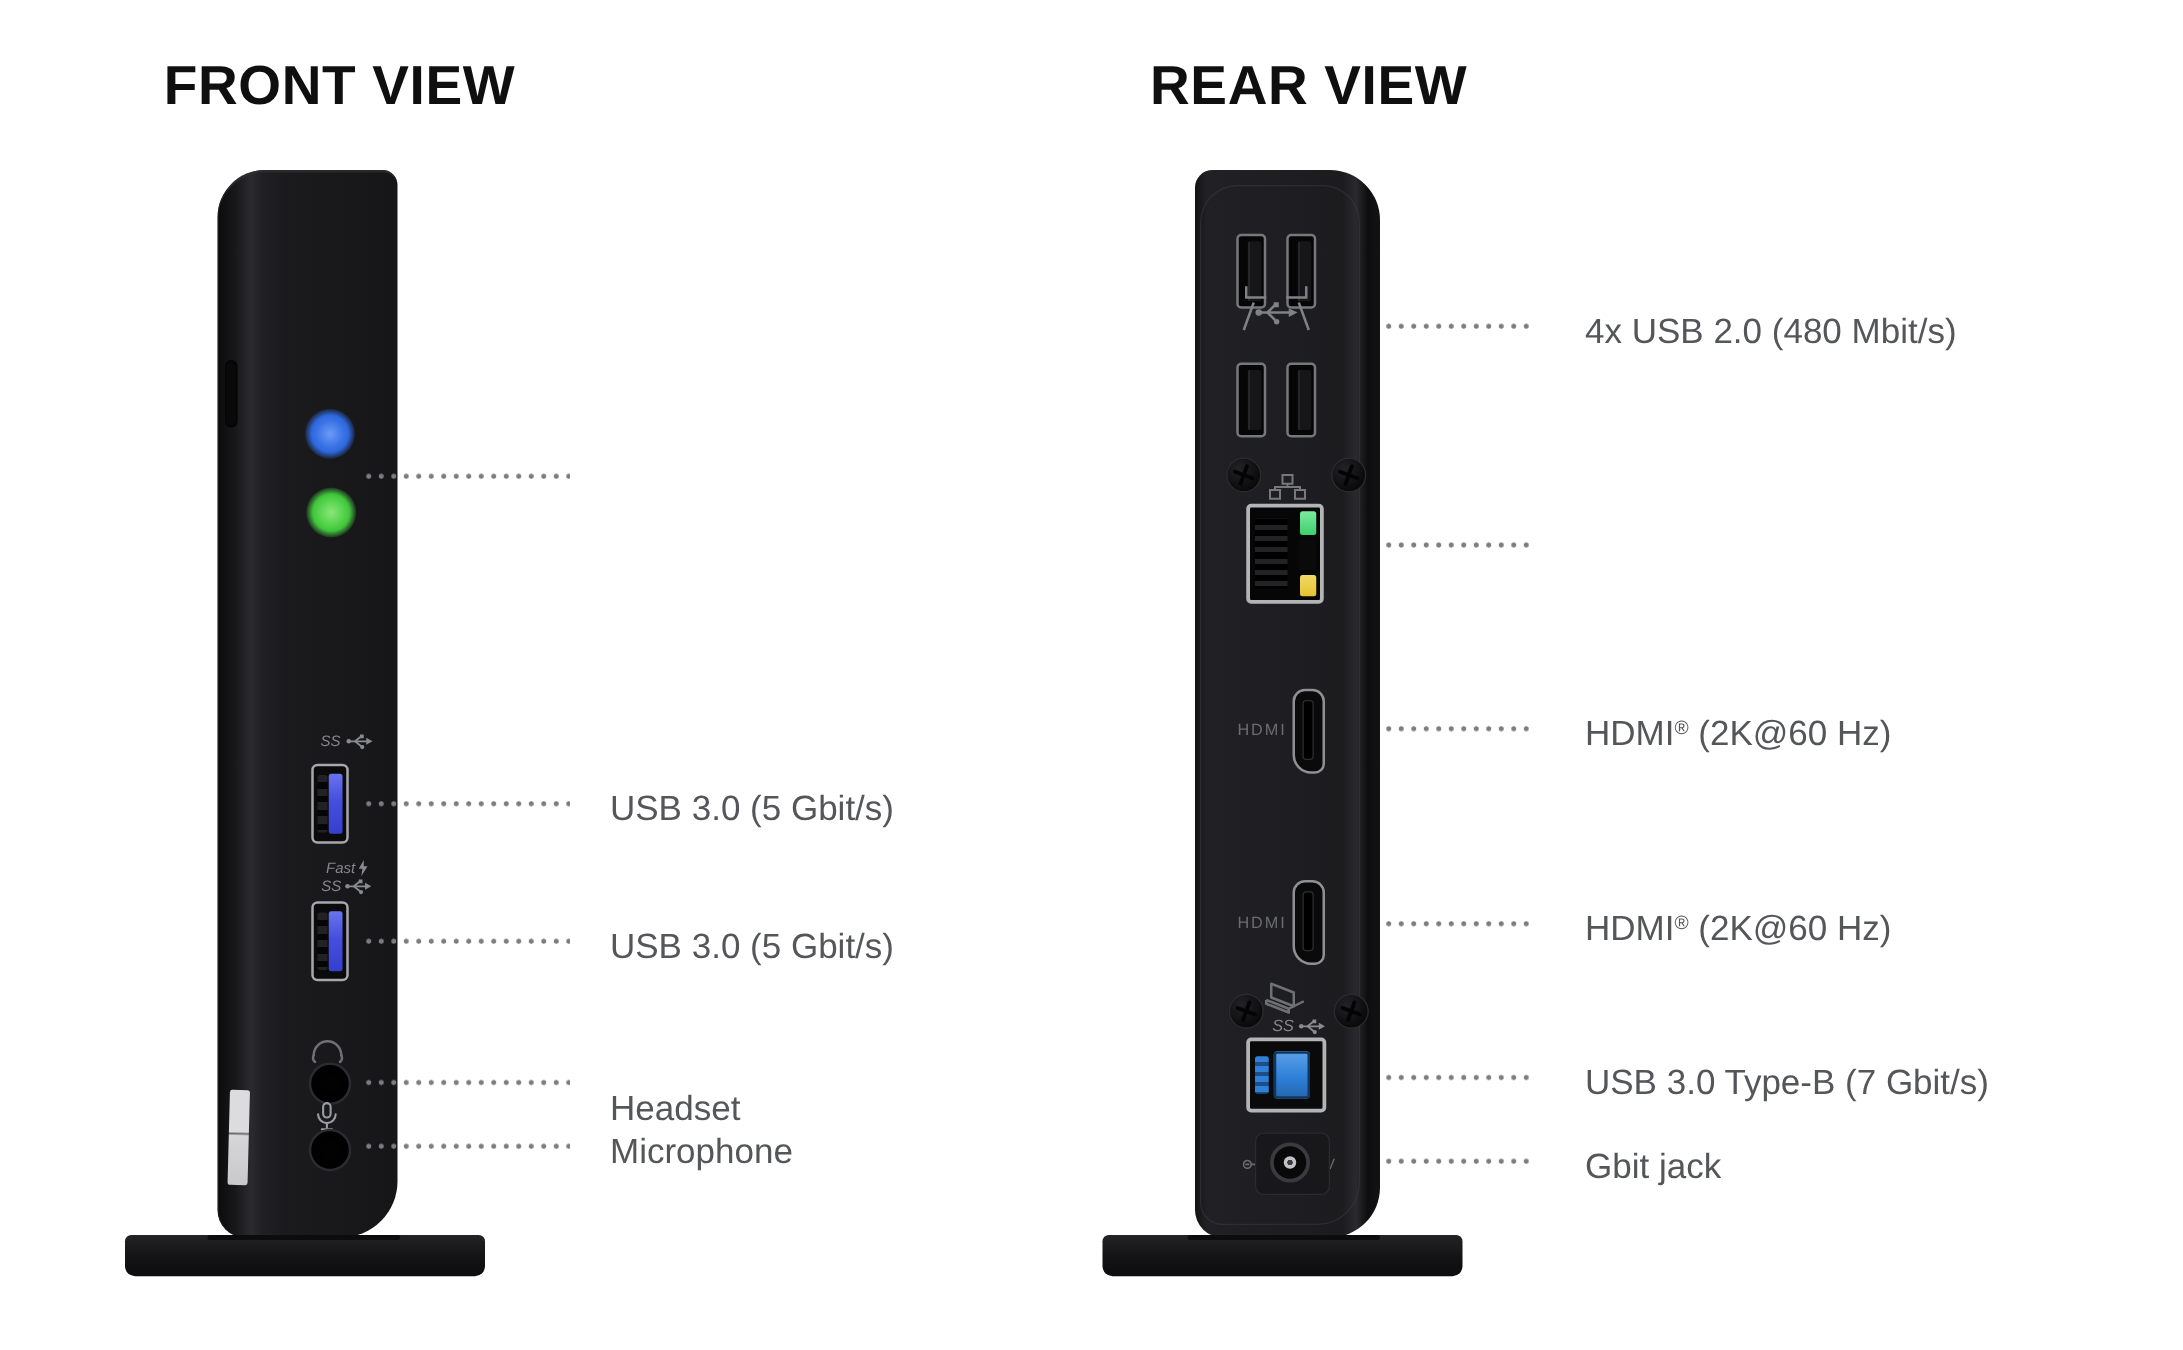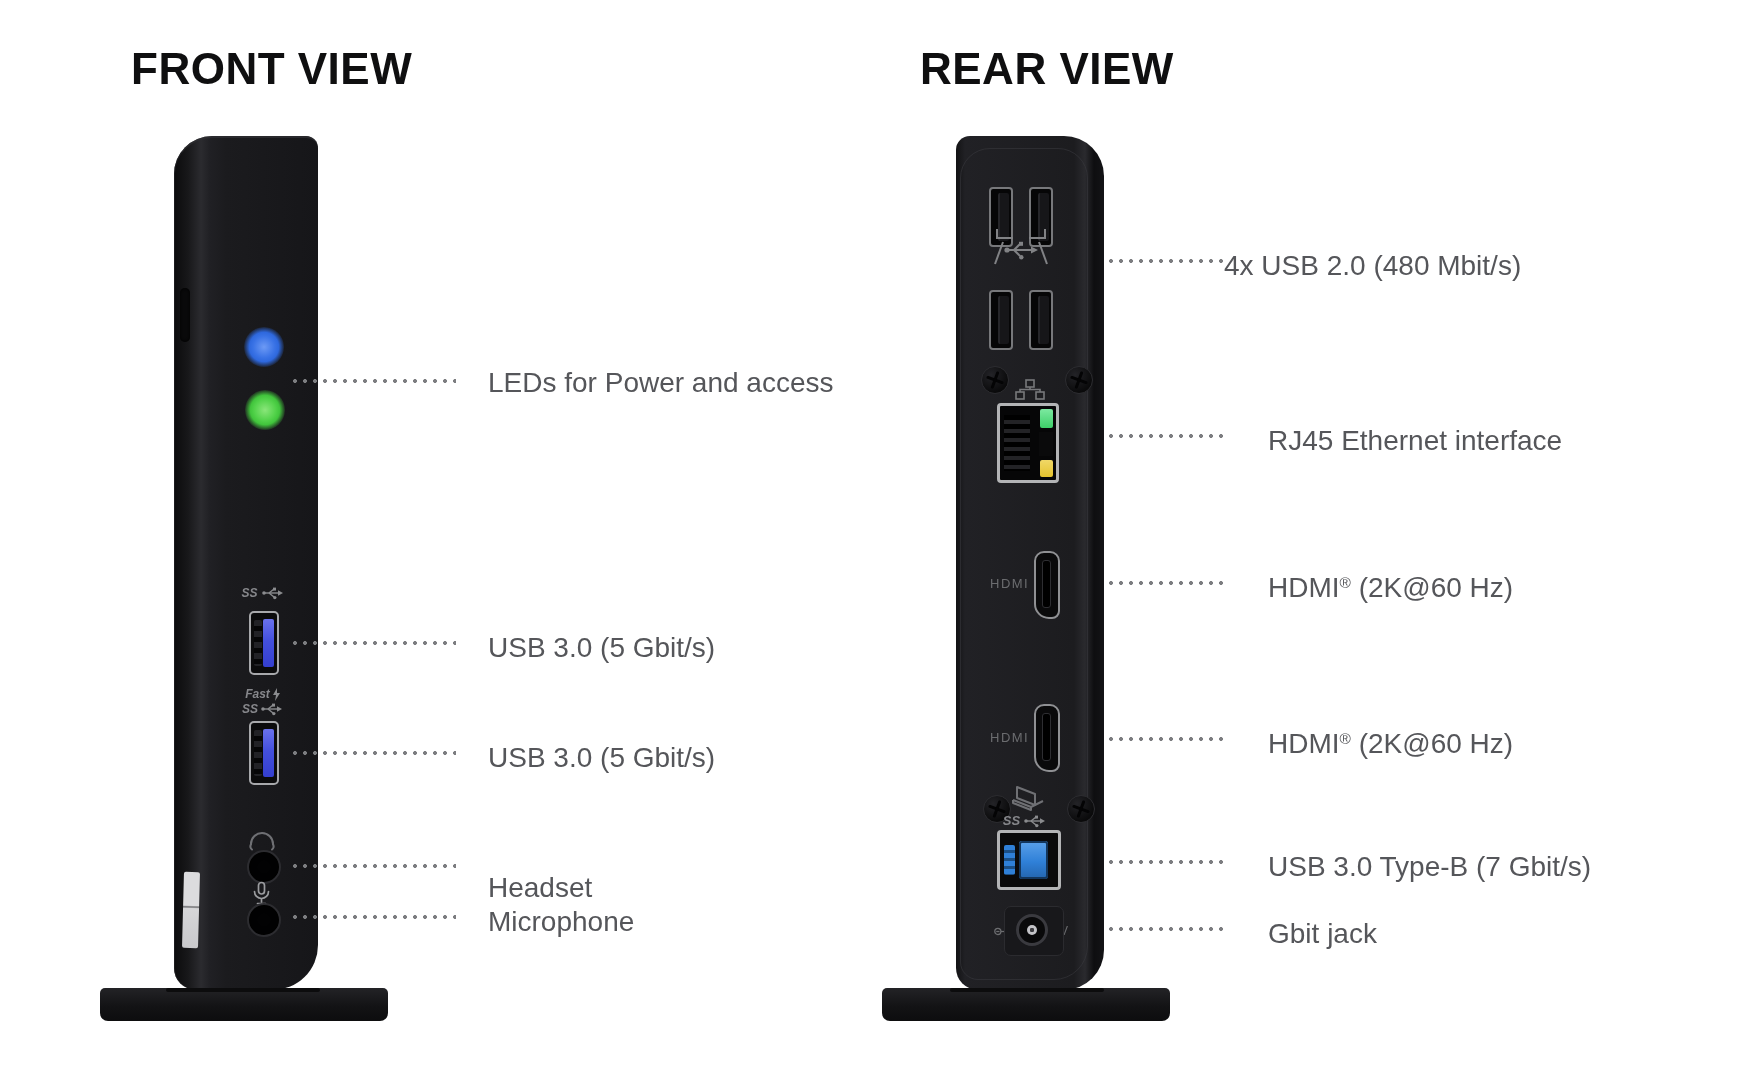--- a/index.html
+++ b/index.html
@@ -37,21 +37,21 @@
   
   .led{position:absolute;width:40px;height:40px;border-radius:50%;}
   .led.blue{background:radial-gradient(circle,#6d9af5 0%,#3a73e6 38%,var(--led-power-blue) 52%,rgba(46,104,221,0) 74%);}
   .led.green{background:radial-gradient(circle,#8ae67a 0%,#52d24a 38%,var(--led-access-green) 52%,rgba(65,196,60,0) 74%);}
   .usb3-port{position:absolute;width:26px;height:60px;border:2px solid #a7a8ab;border-radius:5px;background:#0b0b0c;}
   .usb3-pins{position:absolute;left:3px;top:7px;bottom:7px;width:8px;border-radius:2px;
     background:repeating-linear-gradient(180deg,#222226 0 6px,#060607 6px 11px);}
   .usb3-tongue{position:absolute;right:3px;top:6px;bottom:6px;width:11px;border-radius:2px;
     background:linear-gradient(180deg,#6a72ee,var(--usb3-blue) 45%,#343fcf);}
   .marking{position:absolute;display:flex;align-items:center;justify-content:center;gap:3px;
-    color:var(--marking-gray);font-size:12px;font-weight:700;font-style:italic;white-space:nowrap;}
+    color:var(--marking-gray);font-size:12px;font-weight:400;font-style:italic;white-space:nowrap;margin-left:15px;}
   .fast-marking{flex-direction:column;gap:1px;}
   .fast-row{display:flex;align-items:center;gap:2px;}
   .jack{position:absolute;width:30px;height:30px;border-radius:50%;background:#020203;
     border:2px solid #2c2c30;box-shadow:inset 0 0 6px #000;}
   .side-slot{position:absolute;width:10px;height:54px;border-radius:5px;background:#0a0a0b;box-shadow:inset 0 0 4px #000;}
   .sticker{position:absolute;width:16px;height:76px;border-radius:2px;transform:rotate(1.5deg);
     background:linear-gradient(180deg,#dcdcde 0 44%,#6a6a6d 46%,#d6d6d8 48%,#c9c9cc 100%);}
   .icon{position:absolute;color:#6f7074;}
 
   
@@ -158,21 +158,20 @@
     </svg>
     <div class="jack" style="left:73px;top:767px;"></div>
 
     <div class="sticker" style="left:9px;top:736px;"></div>
   </div>
   <div class="base" style="left:100px;">
     <div class="base-slot" style="left:66px;"></div>
   </div>
 
   <div class="dots" style="left:290px;top:378px;width:166px;"></div>
-  <div class="callout-label" style="left:488px;top:361px;"><span>LEDs for Power and access</span><span class="sup"></span><span></span></div>
 
   <div class="dots" style="left:290px;top:640px;width:166px;"></div>
   <div class="callout-label" style="left:488px;top:626px;"><span>USB 3.0 (5 Gbit/s)</span><span class="sup"></span><span></span></div>
 
   <div class="dots" style="left:290px;top:750px;width:166px;"></div>
   <div class="callout-label" style="left:488px;top:736px;"><span>USB 3.0 (5 Gbit/s)</span><span class="sup"></span><span></span></div>
 
   <div class="dots" style="left:290px;top:863px;width:166px;"></div>
   <div class="callout-label" style="left:488px;top:866px;"><span>Headset</span><span class="sup"></span><span></span></div>
 
@@ -276,24 +275,23 @@
     <div class="power-frame" style="left:48px;top:770px;"></div>
     <div class="power-jack" style="left:60px;top:778px;">
       <div class="power-pin"></div>
     </div>
   </div>
   <div class="base" style="left:882px;">
     <div class="base-slot" style="left:68px;"></div>
   </div>
 
   <div class="dots" style="left:1106px;top:258px;width:120px;"></div>
-  <div class="callout-label" style="left:1224px;top:244px;"><span>4x USB 2.0 (480 Mbit/s)</span><span class="sup"></span><span></span></div>
+  <div class="callout-label" style="left:1268px;top:244px;"><span>4x USB 2.0 (480 Mbit/s)</span><span class="sup"></span><span></span></div>
 
   <div class="dots" style="left:1106px;top:433px;width:120px;"></div>
-  <div class="callout-label" style="left:1268px;top:419px;"><span>RJ45 Ethernet interface</span><span class="sup"></span><span></span></div>
 
   <div class="dots" style="left:1106px;top:580px;width:120px;"></div>
   <div class="callout-label" style="left:1268px;top:566px;"><span>HDMI</span><span class="sup">®</span><span> (2K@60 Hz)</span></div>
 
   <div class="dots" style="left:1106px;top:736px;width:120px;"></div>
   <div class="callout-label" style="left:1268px;top:722px;"><span>HDMI</span><span class="sup">®</span><span> (2K@60 Hz)</span></div>
 
   <div class="dots" style="left:1106px;top:859px;width:120px;"></div>
   <div class="callout-label" style="left:1268px;top:845px;"><span>USB 3.0 Type-B (7 Gbit/s)</span><span class="sup"></span><span></span></div>
 

